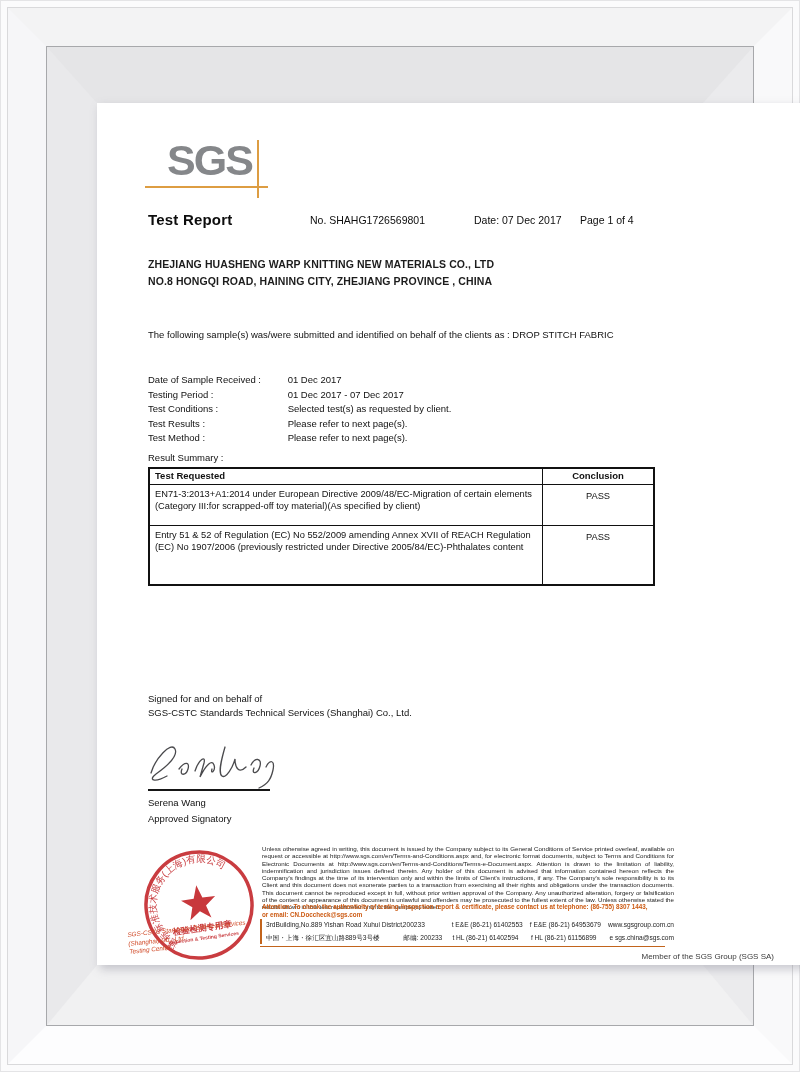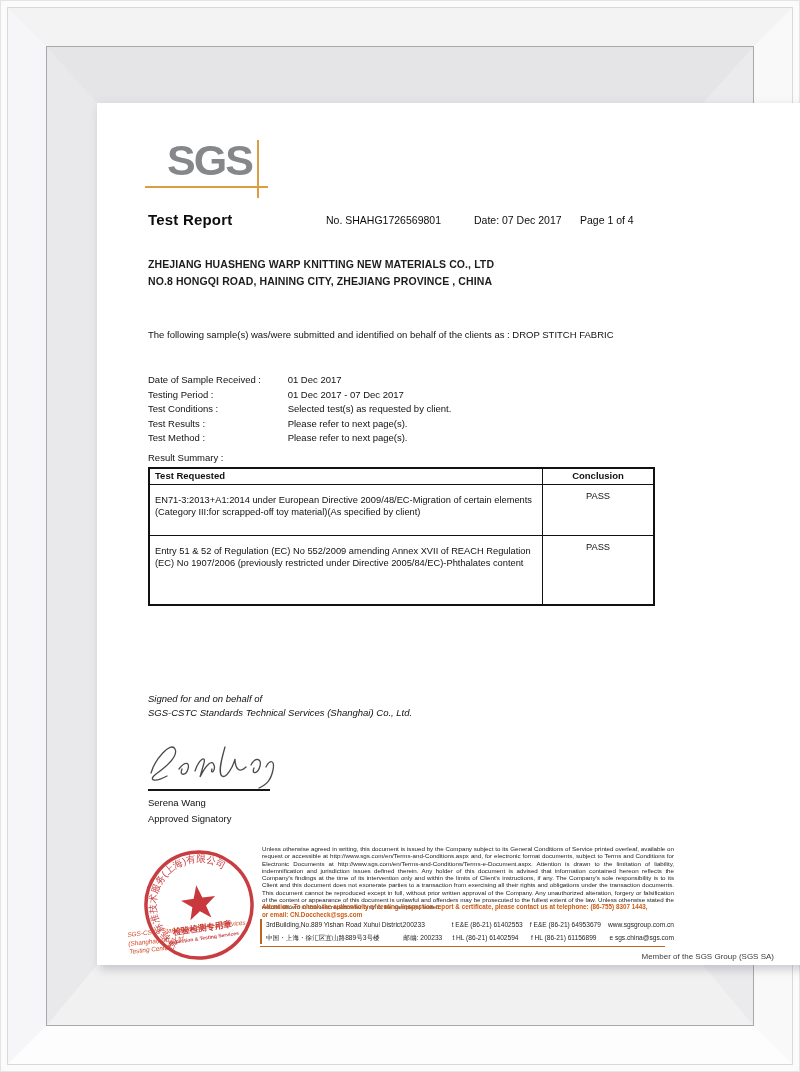--- a/index.html
+++ b/index.html
@@ -25,21 +25,21 @@
   
   .title{font-size:15px;font-weight:bold;color:#0d0d0d;letter-spacing:.2px;}
   .meta{font-size:10.5px;color:#0d0d0d;}
   .company{font-size:10.5px;font-weight:bold;color:#1c1c1c;line-height:17px;letter-spacing:.1px;}
   
   .bodytxt{font-size:9.5px;color:#111;}
   .field-row{font-size:9.5px;line-height:14.6px;}
   .field-label{display:inline-block;width:137px;vertical-align:top;}
   
   .rtable{border:2px solid #111;width:507px;border-collapse:collapse;table-layout:fixed;}
-  .rtable td,.rtable th{border:1.5px solid #111;font-size:9.3px;line-height:12.5px;padding:9px 5px;vertical-align:top;text-align:left;}
+  .rtable td,.rtable th{border:1.5px solid #111;font-size:9.3px;line-height:12.5px;padding:3px 5px;vertical-align:top;text-align:left;}
   .rtable th{font-weight:bold;font-size:9.5px;padding:1px 5px;}
   .col-conclusion{width:100px;text-align:center !important;}
   .cell-pass{text-align:center !important;padding-top:5px !important;}
   .row-h1 td{height:32px;}
   .row-h2 td{height:50px;}
   
   .sig-block{font-size:9.5px;line-height:14px;}
   .sig-line{border-top:2px solid #161616;width:122px;}
   .sig-name{font-size:9.5px;line-height:16px;}
   
@@ -66,21 +66,21 @@
 
 <div class="doc">
 
   <div class="abs" style="left:70px;top:36px;">
     <span class="sgs-text">SGS</span>
   </div>
   <div class="abs crop-h" style="left:48px;top:83px;width:123px;"></div>
   <div class="abs crop-v" style="left:160px;top:37px;height:58px;"></div>
 
   <div class="abs title" style="left:51px;top:108px;">Test Report</div>
-  <div class="abs meta" style="left:213px;top:111px;margin-left:16px;">No. SHAHG1726569801</div>
+  <div class="abs meta" style="left:213px;top:111px;">No. SHAHG1726569801</div>
   <div class="abs meta" style="left:377px;top:111px;">Date: 07 Dec 2017</div>
   <div class="abs meta" style="left:483px;top:111px;">Page 1 of 4</div>
 
   <div class="abs company" style="left:51px;top:141px;width:520px;margin-top:12px;">
     <div>ZHEJIANG HUASHENG WARP KNITTING NEW MATERIALS CO., LTD</div>
     <div>NO.8 HONGQI ROAD, HAINING CITY, ZHEJIANG PROVINCE , CHINA</div>
   </div>
 
   <div class="abs bodytxt" style="left:51px;top:226px;width:520px;">The following sample(s) was/were submitted and identified on behalf of the clients as : DROP STITCH FABRIC</div>
 
@@ -120,21 +120,21 @@
       <td>EN71-3:2013+A1:2014 under European Directive 2009/48/EC-Migration of certain elements (Category III:for scrapped-off toy material)(As specified by client)</td>
       <td class="col-conclusion cell-pass">PASS</td>
     </tr>
     <tr class="row-h2">
       <td>Entry 51 &amp; 52 of Regulation (EC) No 552/2009 amending Annex XVII of REACH Regulation (EC) No 1907/2006 (previously restricted under Directive 2005/84/EC)-Phthalates content</td>
       <td class="col-conclusion cell-pass">PASS</td>
     </tr>
   </tbody>
     </table>
 
-  <div class="abs sig-block" style="left:51px;top:589px;width:420px;font-style:italic;">
+  <div class="abs sig-block" style="left:51px;top:589px;width:420px;">
     <div>Signed for and on behalf of</div>
     <div>SGS-CSTC Standards Technical Services (Shanghai) Co., Ltd.</div>
   </div>
 
   <svg class="abs" style="left:46px;top:628px;" width="150" height="58" viewBox="0 0 150 58">
     <path d="M8,42 C12,28 28,10 32,18 C36,26 20,38 13,43 C5,49 11,52 24,45
              M36,38 C42,30 47,31 45,38 C43,45 36,45 39,38
              M52,40 C56,28 63,24 61,32 L57,46 C63,34 69,28 71,34 C73,40 67,44 69,38
              M82,16 C78,30 75,42 79,45 C83,48 90,36 92,28 C92,37 96,43 103,36
              M108,34 C112,26 119,27 117,35 C115,43 108,44 111,37

